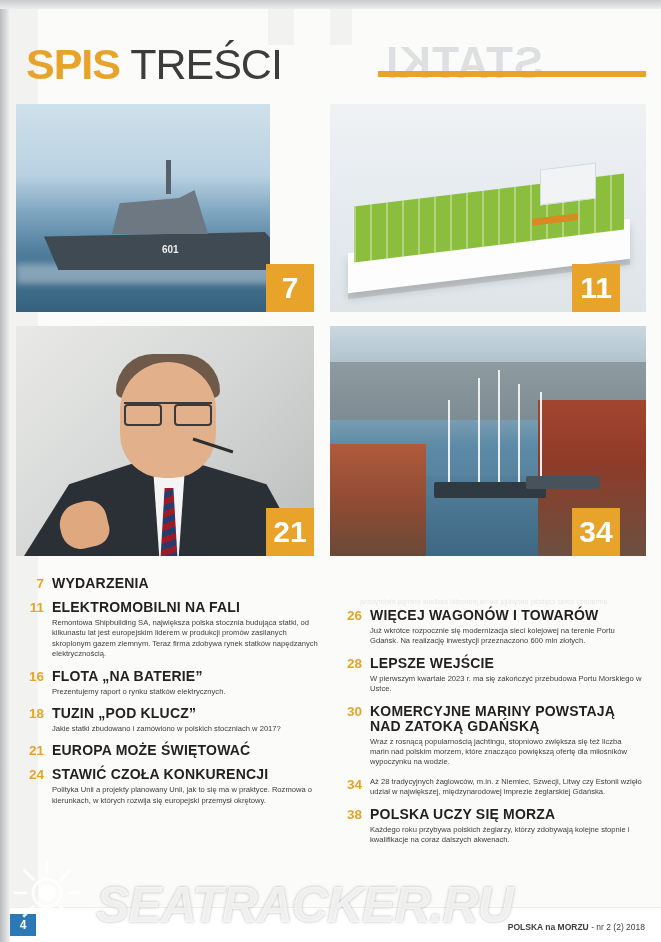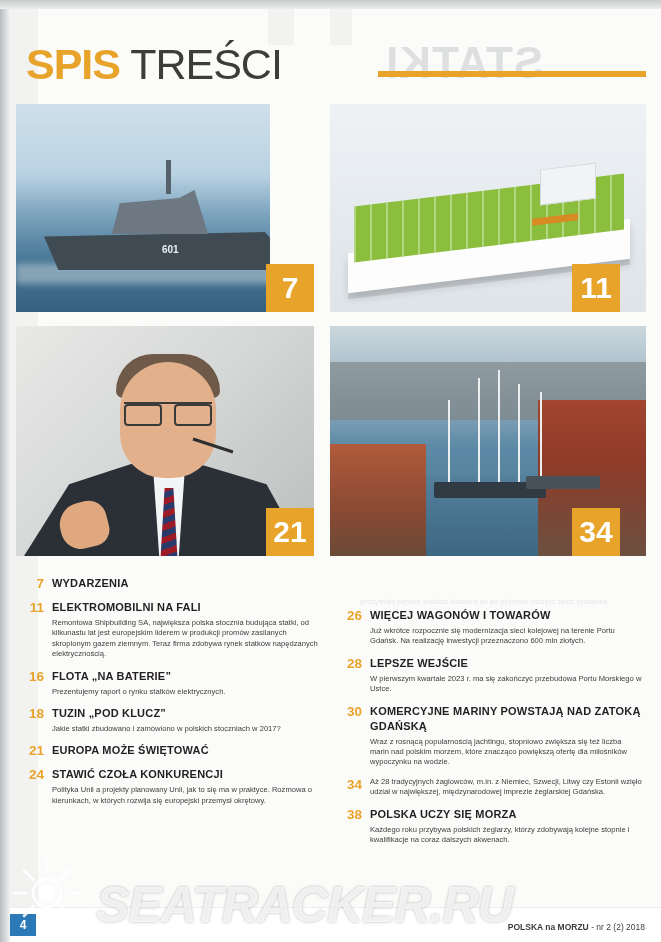--- a/index.html
+++ b/index.html
@@ -297,21 +297,21 @@
     width: 26px;
     text-align: right;
     color: #e8a32a;
     font-weight: bold;
     font-size: 13.5px;
     line-height: 15px;
   }
   .toc-title {
     color: #231f20;
     font-weight: bold;
-    font-size: 11px;
+    font-size: 14px;
     letter-spacing: 0.2px;
     line-height: 15px;
     text-transform: uppercase;
   }
   .toc-desc {
     margin-top: 3px;
     color: #3d3d3c;
     font-size: 7.6px;
     line-height: 10.4px;
   }

